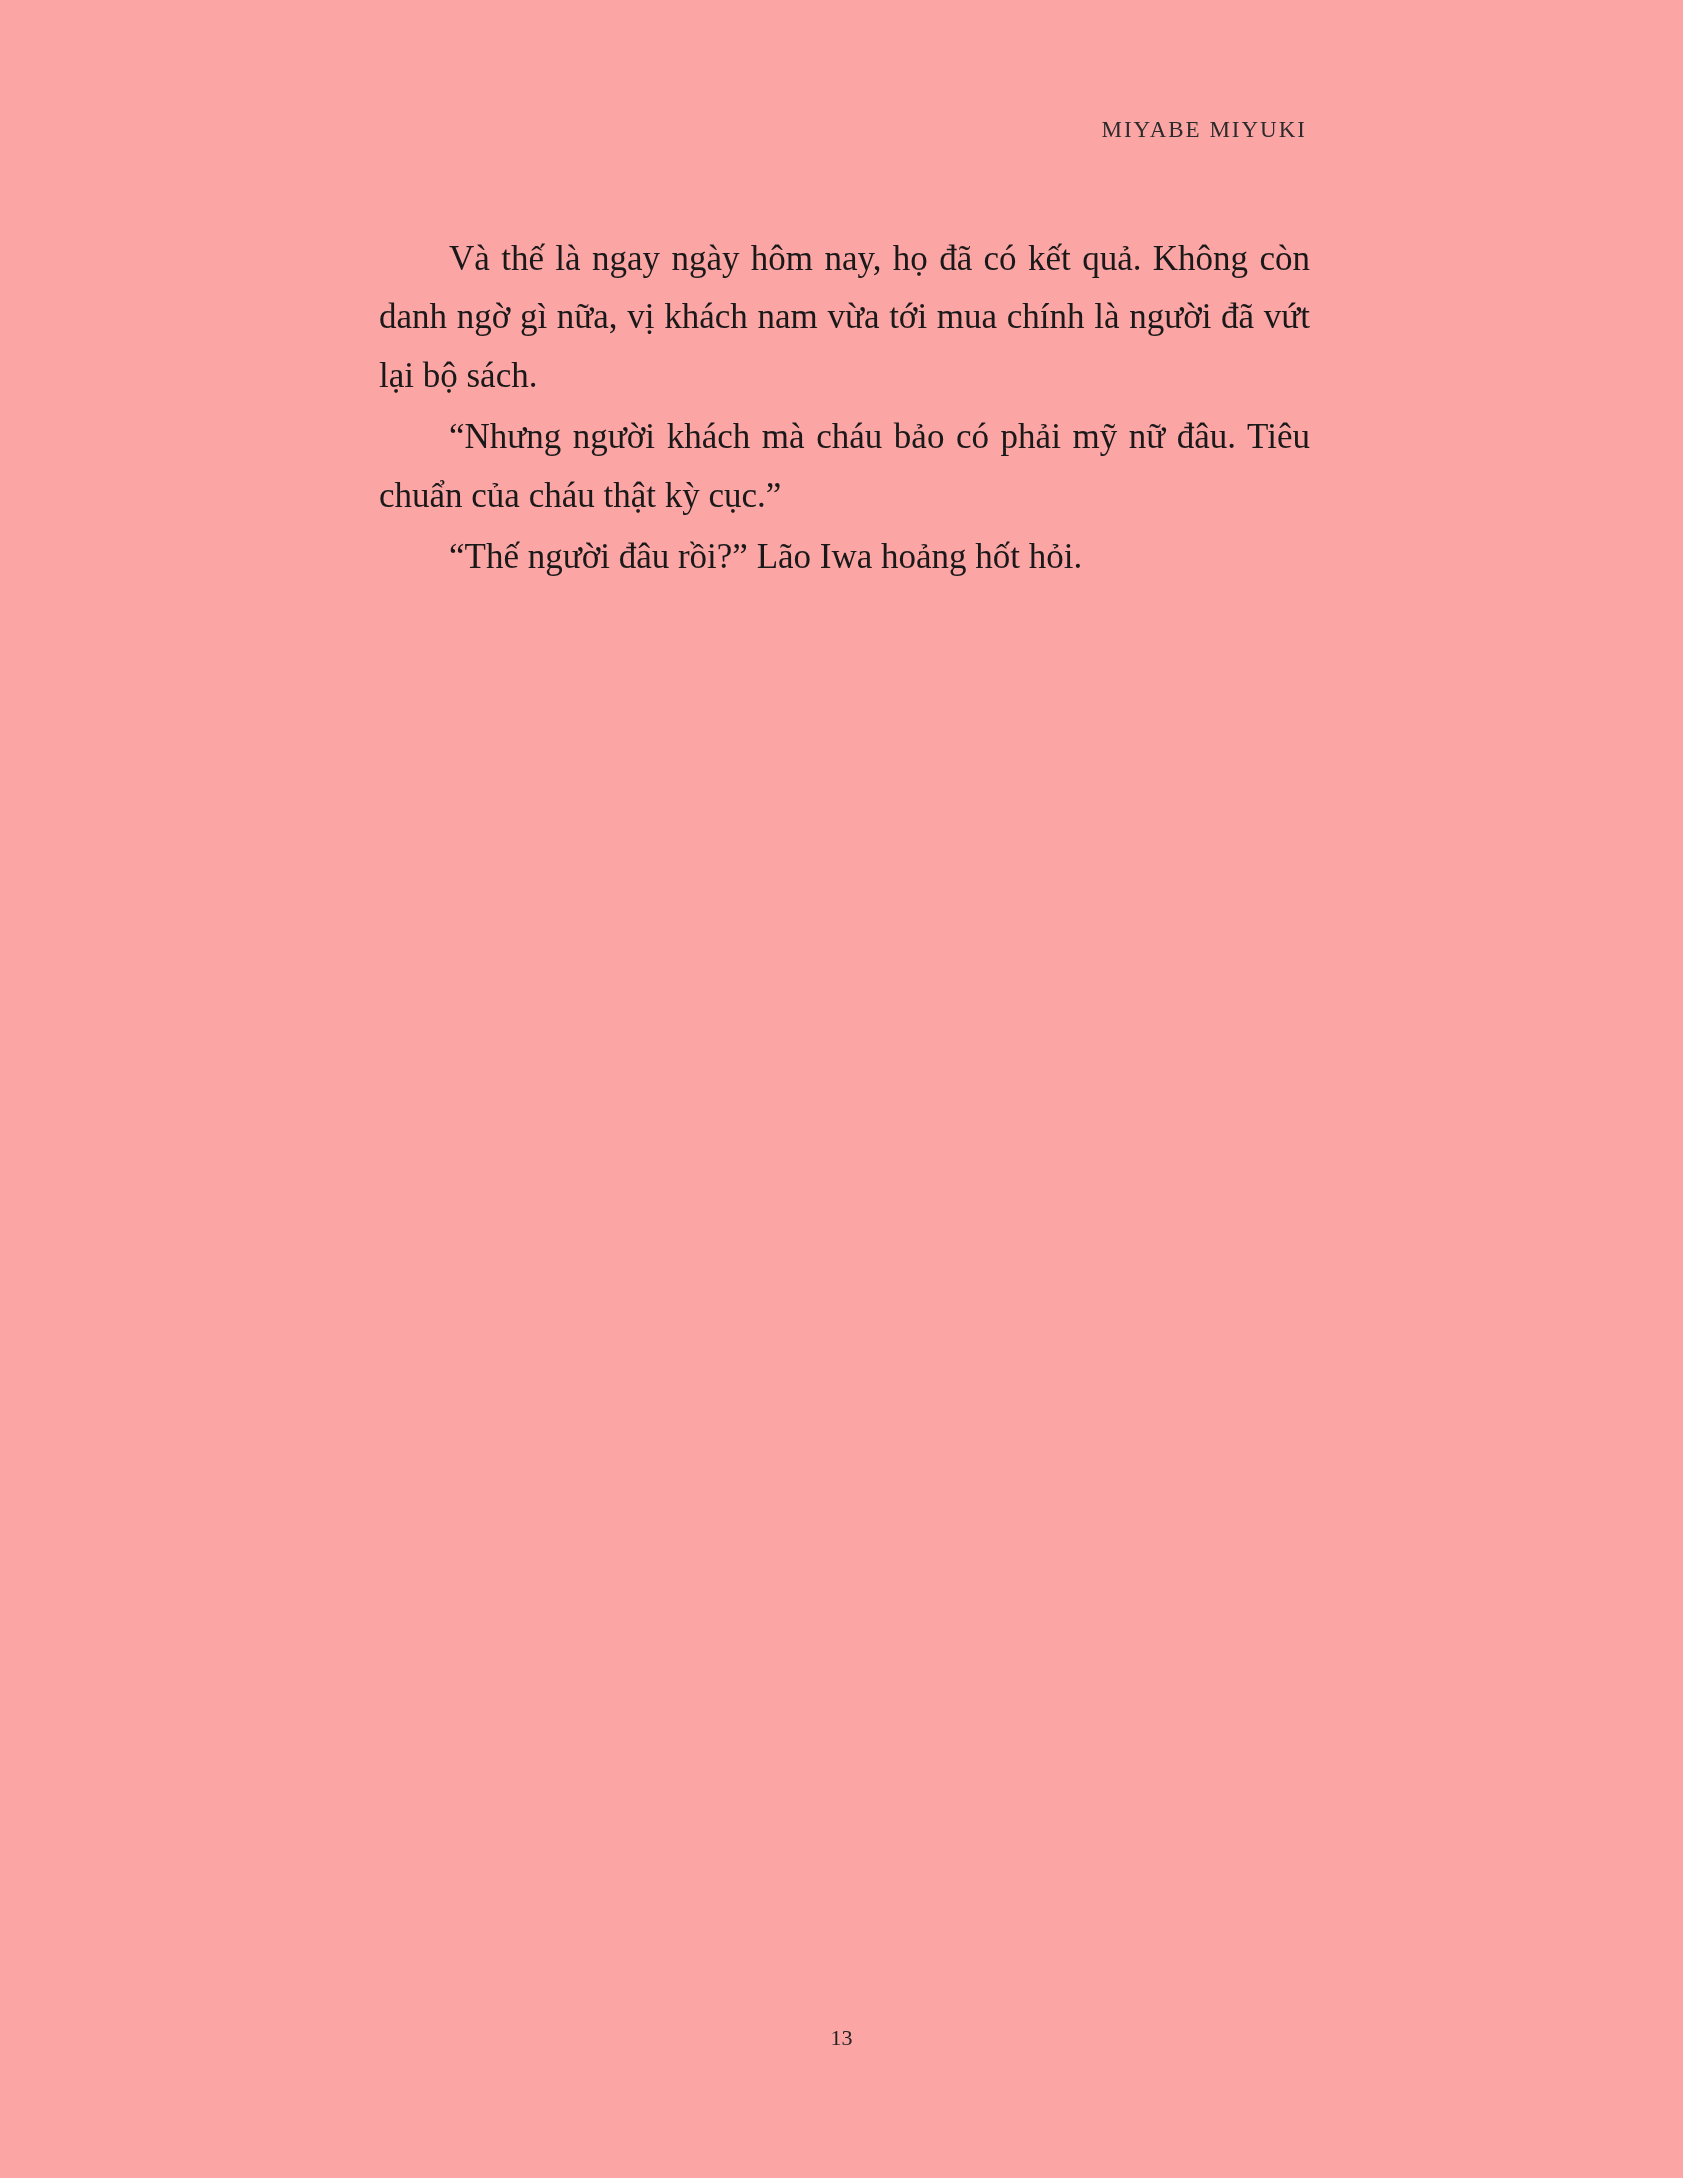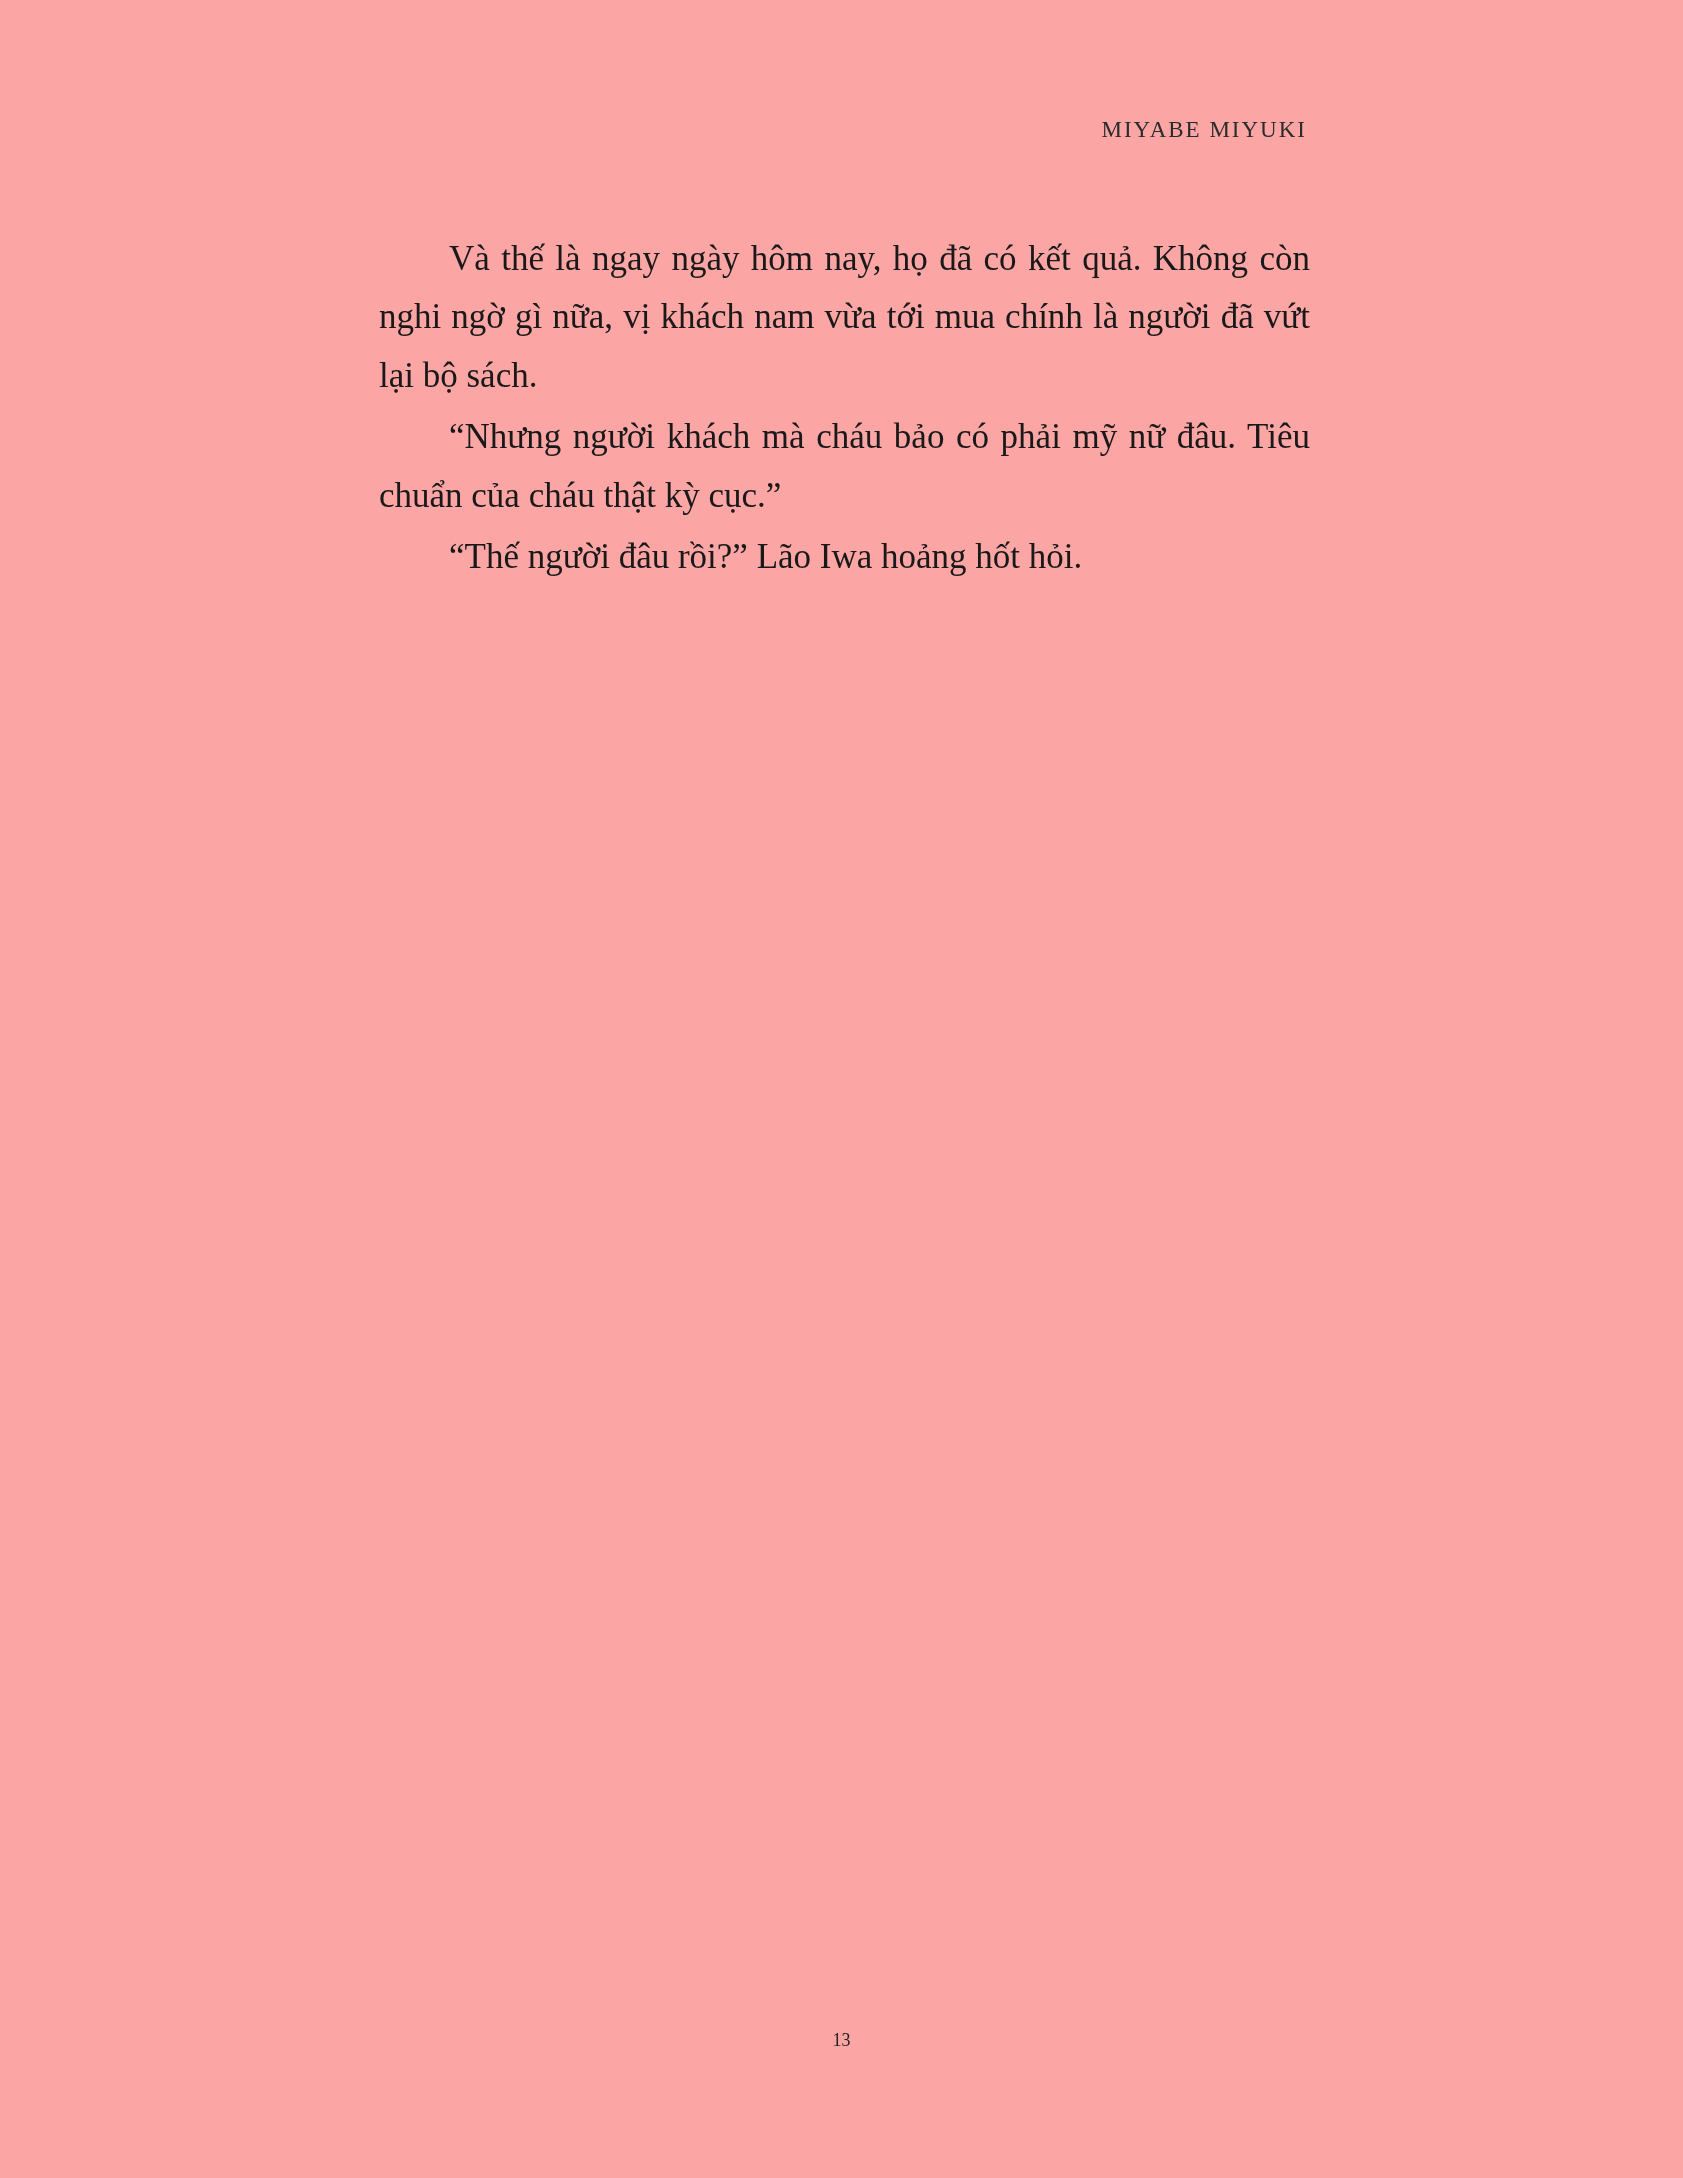--- a/index.html
+++ b/index.html
@@ -50,33 +50,33 @@
     text-indent: 2.0em;
   }
   
   .folio {
     position: absolute;
     bottom: 127px;
     left: 0;
     right: 0;
     text-align: center;
     font-family: "Liberation Serif", "DejaVu Serif", serif;
-    font-size: 18px;
+    font-size: 22px;
     color: #222222;
   }
 </style>
 </head>
 <body>
 
 <div class="page">
 
   <div class="running-head">Miyabe Miyuki</div>
 
   <div class="text-block">
-    <p class="indent">Và thế là ngay ngày hôm nay, họ đã có kết quả. Không còn nghi ngờ gì nữa, vị khách nam vừa tới mua chính là người đã vứt lại bộ sách.</p>
+    <p class="indent">Và thế là ngay ngày hôm nay, họ đã có kết quả. Không còn danh ngờ gì nữa, vị khách nam vừa tới mua chính là người đã vứt lại bộ sách.</p>
     <p class="indent">“Nhưng người khách mà cháu bảo có phải mỹ nữ đâu. Tiêu chuẩn của cháu thật kỳ cục.”</p>
     <p class="indent">“Thế người đâu rồi?” Lão Iwa hoảng hốt hỏi.</p>
   </div>
 
   <div class="folio">13</div>
 
 </div>
 
 
 </body></html>

